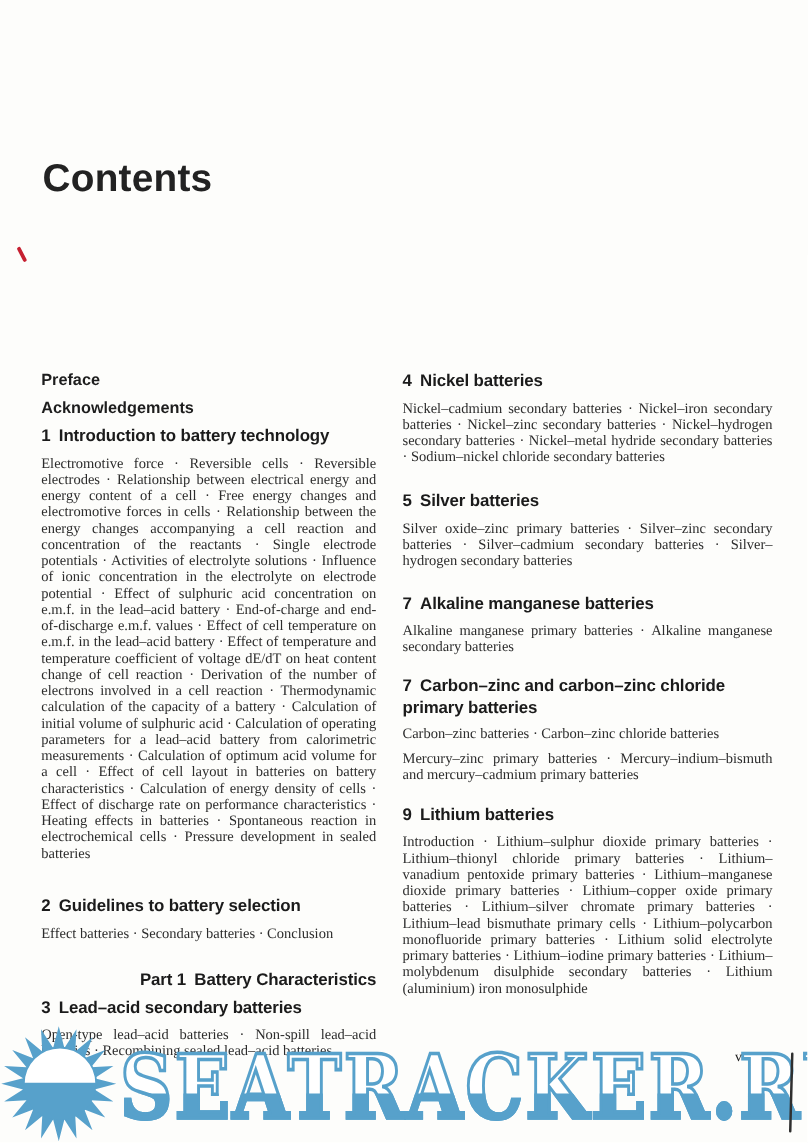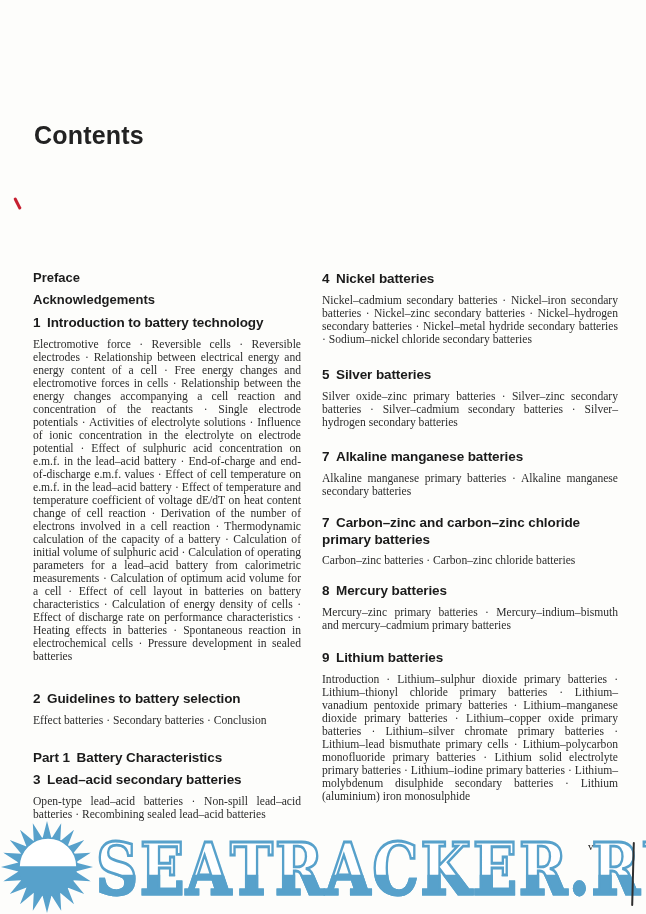--- a/index.html
+++ b/index.html
@@ -4,48 +4,48 @@
 <style>
   html,body { margin:0; padding:0; background:#ffffff; }
   .page {
     position:relative; width:646px; height:914px;
     background:#fdfdfb; overflow:hidden;
     font-family:"Liberation Serif", serif; color:#272727;
   }
   .title {
     position:absolute; left:34px; top:104px;
     font-family:"Liberation Sans", sans-serif; font-weight:700;
-    font-size:25px; color:#222; letter-spacing:0.2px;
+    font-size:31px; color:#222; letter-spacing:0.2px;
   }
   .red-mark {
     position:absolute; left:16px; top:197px; width:3px; height:13px;
     background:#c62031; border-radius:2px; transform:rotate(-27deg);
   }
-  .col { position:absolute; top:270px; }
+  .col { position:absolute; top:296px; }
   .col-left  { left:33px;  width:268px; }
   .col-right { left:322px; width:296px; }
   .fm-heading {
     font-family:"Liberation Sans", sans-serif; font-weight:700;
     font-size:13px; line-height:15px; color:#1d1d1d;
   }
   .chapter {
     font-family:"Liberation Sans", sans-serif; font-weight:700;
     font-size:13.5px; line-height:17px; color:#1b1b1b; letter-spacing:-0.1px;
   }
   .body-text {
     font-size:11.6px; line-height:13px; text-align:justify;
     color:#2c2c2c; margin-top:7px;
   }
   .mt7  { margin-top:7px; }
   .mt15 { margin-top:15px; }
   .mt16 { margin-top:16px; }
   .mt17 { margin-top:17px; }
   .mt19 { margin-top:19px; }
   .mt20 { margin-top:20px; }
-  .mt22 { margin-top:22px; }
+  .mt22 { margin-top:22px;text-align:right; }
   .mt27 { margin-top:27px; }
   .mt5  { margin-top:5px; }
   .mt6  { margin-top:6px; }
 
   .watermark { position:absolute; left:0; top:820px; width:646px; height:94px; z-index:10; }
   .sun { position:absolute; left:0; top:0; width:96px; height:94px; }
   .wm-text-wrap {
     position:absolute; left:96px; top:13px;
     transform:scaleY(1.22); transform-origin:top left;
   }
@@ -90,21 +90,20 @@
 
   <div class="col col-right">
     <div class="chapter">4 Nickel batteries</div>
     <div class="body-text">Nickel–cadmium secondary batteries · Nickel–iron secondary batteries · Nickel–zinc secondary batteries · Nickel–hydrogen secondary batteries · Nickel–metal hydride secondary batteries · Sodium–nickel chloride secondary batteries</div>
     <div class="chapter mt20">5 Silver batteries</div>
     <div class="body-text">Silver oxide–zinc primary batteries · Silver–zinc secondary batteries · Silver–cadmium secondary batteries · Silver–hydrogen secondary batteries</div>
     <div class="chapter mt19">7 Alkaline manganese batteries</div>
     <div class="body-text">Alkaline manganese primary batteries · Alkaline manganese secondary batteries</div>
     <div class="chapter mt16">7 Carbon–zinc and carbon–zinc chloride primary batteries</div>
     <div class="body-text mt6">Carbon–zinc batteries · Carbon–zinc chloride batteries</div>
-    <div class="chapter mt15">8 Mercury batteries</div>
     <div class="body-text">Mercury–zinc primary batteries · Mercury–indium–bismuth and mercury–cadmium primary batteries</div>
     <div class="chapter mt17">9 Lithium batteries</div>
     <div class="body-text">Introduction · Lithium–sulphur dioxide primary batteries · Lithium–thionyl chloride primary batteries · Lithium–vanadium pentoxide primary batteries · Lithium–manganese dioxide primary batteries · Lithium–copper oxide primary batteries · Lithium–silver chromate primary batteries · Lithium–lead bismuthate primary cells · Lithium–polycarbon monofluoride primary batteries · Lithium solid electrolyte primary batteries · Lithium–iodine primary batteries · Lithium–molybdenum disulphide secondary batteries · Lithium (aluminium) iron monosulphide</div>
   </div>
 
   <div class="watermark">
     <span class="sun">
       <svg width="96" height="94" viewBox="0 0 96 94" xmlns="http://www.w3.org/2000/svg">
         <polygon points="47.0,1.0 51.5,18.4 61.2,3.3 60.2,21.2 74.0,9.8 67.5,26.5 84.2,20.0 72.8,33.8 90.7,32.8 75.6,42.5 93.0,47.0 75.6,51.5 90.7,61.2 72.8,60.2 84.2,74.0 67.5,67.5 74.0,84.2 60.2,72.8 61.2,90.7 51.5,75.6 47.0,93.0 42.5,75.6 32.8,90.7 33.8,72.8 20.0,84.2 26.5,67.5 9.8,74.0 21.2,60.2 3.3,61.2 18.4,51.5 1.0,47.0 18.4,42.5 3.3,32.8 21.2,33.8 9.8,20.0 26.5,26.5 20.0,9.8 33.8,21.2 32.8,3.3 42.5,18.4" fill="#57a1cb"></polygon>
         <path d="M 19 47 A 29 29 0 0 0 77 47 Z" fill="#57a1cb"></path>

